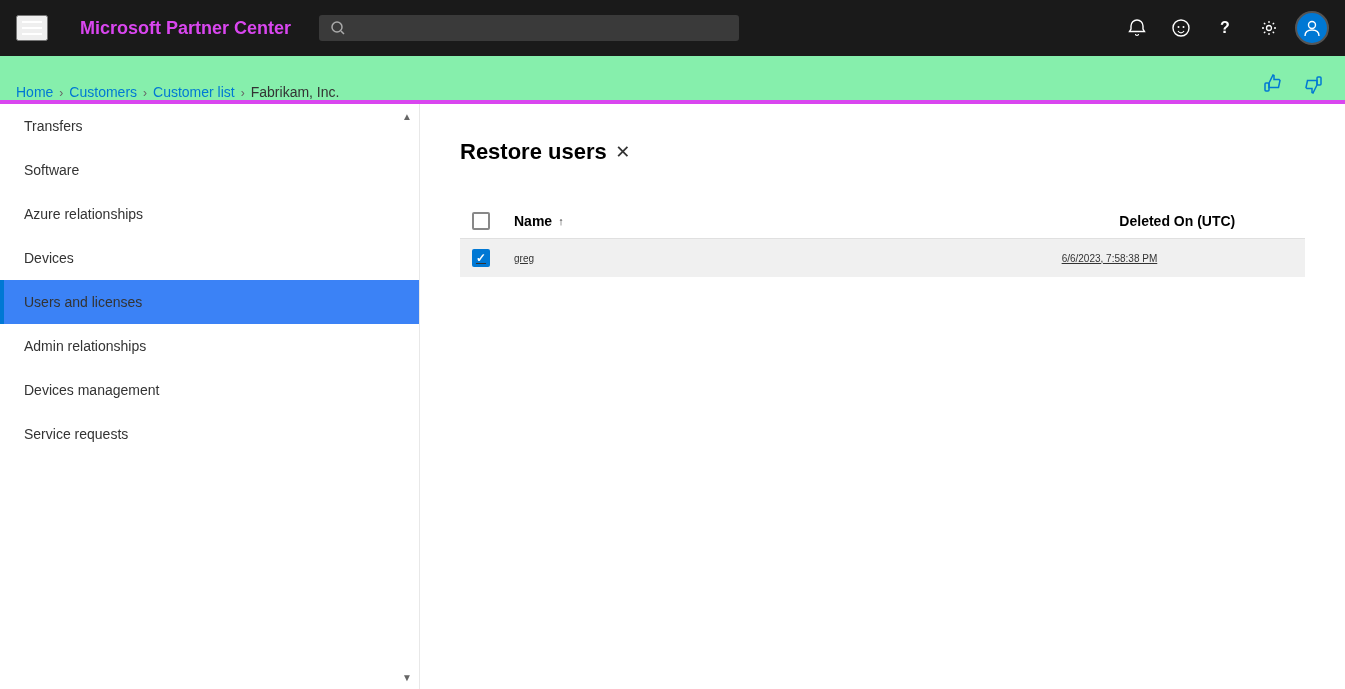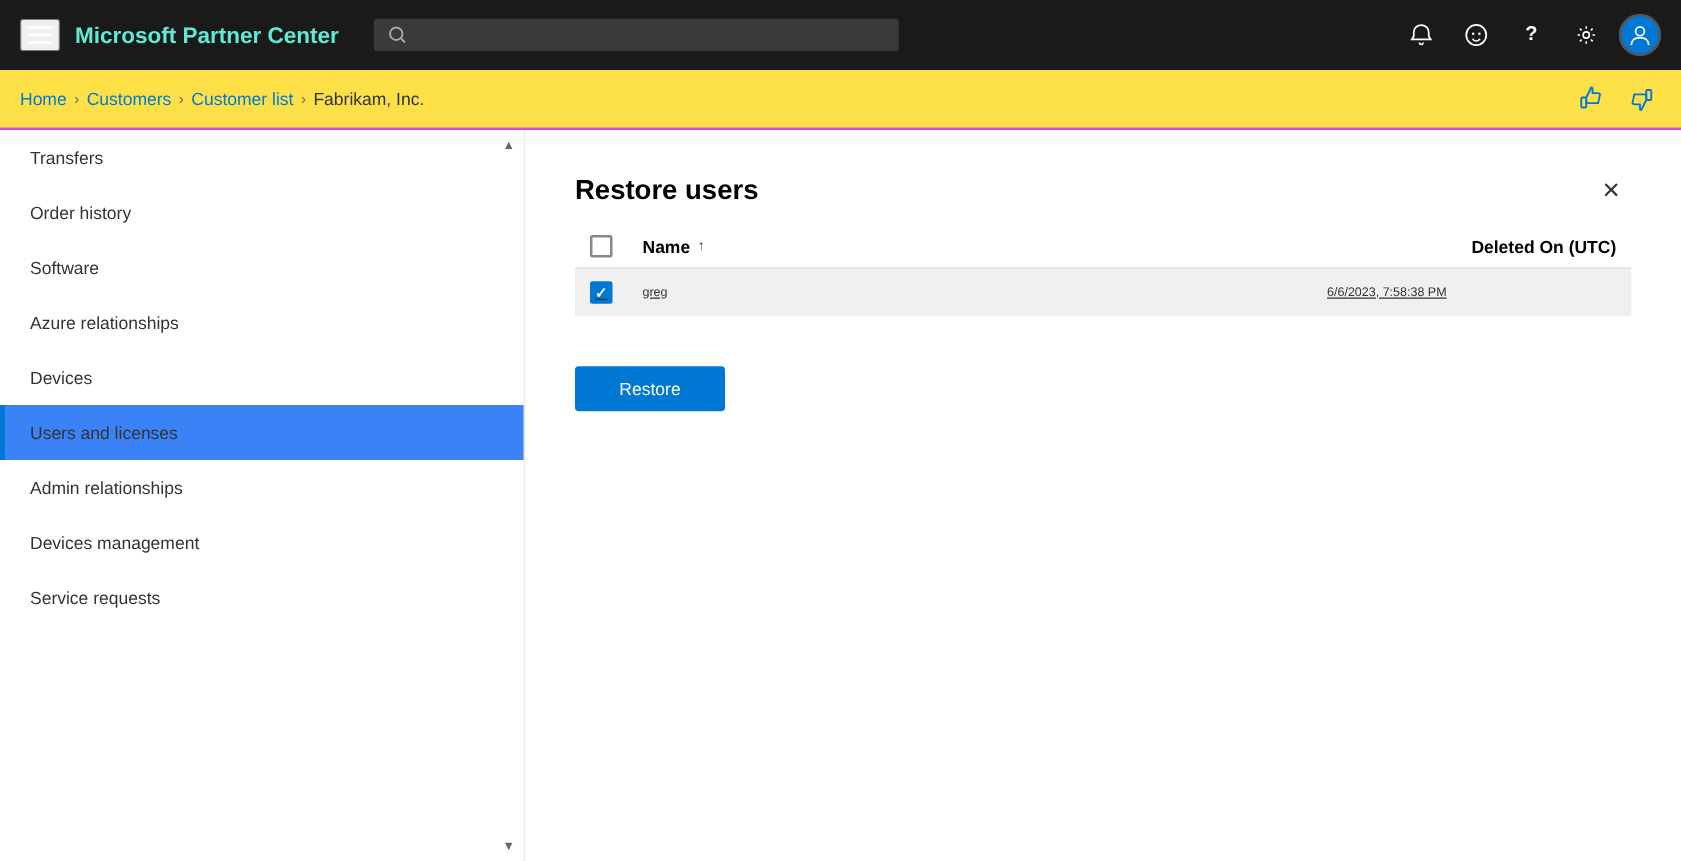--- a/index.html
+++ b/index.html
@@ -23,25 +23,26 @@
       gap: 4px;
       padding: 4px;
     }
     .topnav-hamburger span {
       display: block;
       width: 20px;
       height: 2px;
       background: #fff;
     }
     .topnav-title {
-      color: #5eead4;
+      color: #d946ef;
       font-size: 18px;
       font-weight: 600;
       margin-right: 16px;
       white-space: nowrap;
+      margin-left: 20px;
     }
     .topnav-search {
       flex: 1;
       max-width: 420px;
       display: flex;
       align-items: center;
       background: #3a3a3a;
       border-radius: 3px;
       padding: 6px 12px;
       gap: 8px;
@@ -85,25 +86,25 @@
       justify-content: center;
       font-size: 16px;
       cursor: pointer;
       border: 2px solid #555;
     }
 
     
     .breadcrumb {
       height: 48px;
       display: flex;
-      align-items: center;
+      align-items: flex-end;
       padding: 0 16px;
       gap: 6px;
-      border-bottom: 2px solid #d946ef;
-      background: #fde047;
+      border-bottom: 4px solid #d946ef;
+      background: #86efac;
     }
     .breadcrumb a, .breadcrumb span {
       color: #0078d4;
       font-size: 14px;
       text-decoration: none;
       cursor: pointer;
     }
     .breadcrumb .separator { color: #666; font-size: 12px; }
     .breadcrumb .current { color: #333; cursor: default; }
     .breadcrumb-actions {
@@ -173,22 +174,21 @@
       flex: 1;
       padding: 32px 40px;
       overflow-y: auto;
       position: relative;
     }
 
     
     .dialog-header {
       display: flex;
       align-items: center;
-      justify-content: space-between;
-      margin-bottom: 12px;
+      margin-bottom: 36px;
     }
     .dialog-title {
       font-size: 22px;
       font-weight: 600;
       color: #000;
     }
     .close-btn {
       background: none;
       border: none;
       cursor: pointer;
@@ -201,21 +201,21 @@
       justify-content: center;
     }
 
     
     .restore-table {
       width: 100%;
       border-collapse: collapse;
       margin-bottom: 40px;
     }
     .restore-table th {
-      text-align: right;
+      text-align: center;
       padding: 8px 12px;
       font-weight: 600;
       font-size: 14px;
       color: #000;
       border-bottom: 1px solid #e0e0e0;
     }
     .restore-table td {
       padding: 10px 12px;
       font-size: 10px;
       vertical-align: middle;
@@ -367,21 +367,20 @@
   </div>
 </div>
 
 <div class="main-layout">
 
   <aside class="sidebar">
     <div class="sidebar-arrow up">▲</div>
 
     <div id="sidebar-items-container">
         <div class="sidebar-item">Transfers</div>
-        <div class="sidebar-item">Order history</div>
         <div class="sidebar-item">Software</div>
         <div class="sidebar-item">Azure relationships</div>
         <div class="sidebar-item">Devices</div>
         <div class="sidebar-item active">Users and licenses</div>
         <div class="sidebar-item">Admin relationships</div>
         <div class="sidebar-item">Devices management</div>
         <div class="sidebar-item">Service requests</div>
       </div>
 
     <div class="sidebar-arrow down">▼</div>
@@ -422,16 +421,15 @@
                 <div class="checkbox-checked"></div>
               </div>
             </td>
             <td>greg</td>
             <td>6/6/2023, 7:58:38 PM</td>
           </tr>
         </tbody>
     </table>
 
     
-    <button class="restore-btn">Restore</button>
 
   </main>
 </div>
 
 </body></html>

